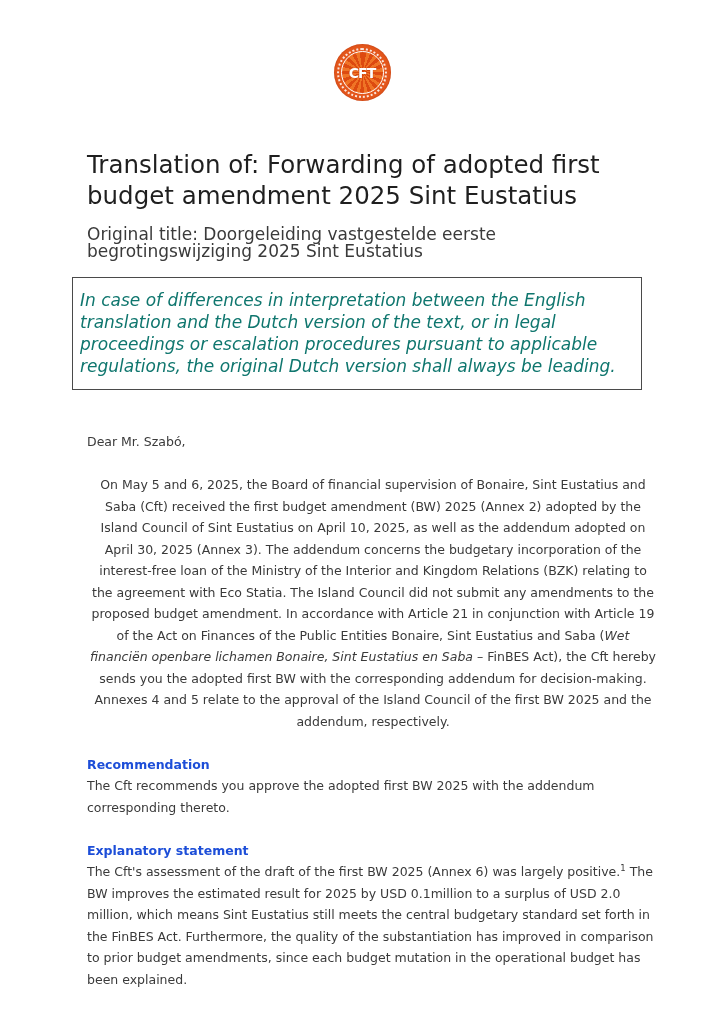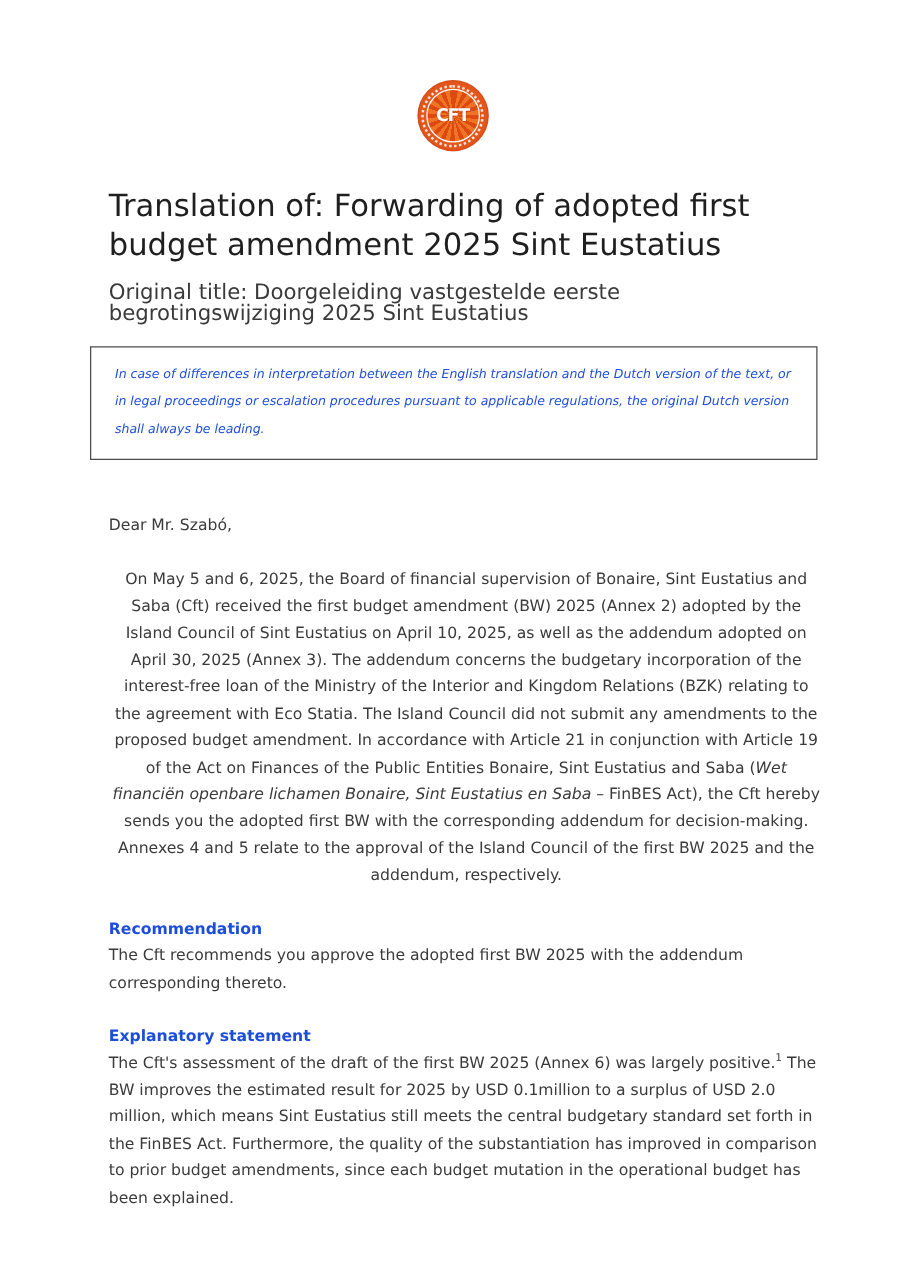--- a/index.html
+++ b/index.html
@@ -9,21 +9,21 @@
     height: 1024px;
     margin: 0 auto;
     background: #ffffff;
     font-family: "DejaVu Sans", "Liberation Sans", sans-serif;
     color: #3a3a3a;
     overflow: hidden;
   }
   
   .logo-wrap {
     position: absolute;
-    top: 64px;
+    top: 44px;
     left: 0;
     width: 100%;
     display: flex;
     justify-content: center;
   }
   .logo {
     width: 57px;
     height: 57px;
     border-radius: 50%;
     background: #e4571c;
@@ -73,25 +73,25 @@
   .original-title {
     margin-top: 15px;
     font-size: 17px;
     line-height: 17px;
     color: #3a3a3a;
   }
   .disclaimer-box {
     margin: 17px 0 0 -15px;
     width: 547px;
     border: 1.5px solid #4a4a4a;
-    padding: 11px 14px 12px 19px;
+    padding: 11px 14px 12px 7px;
     font-style: italic;
-    font-size: 10px;
+    font-size: 17px;
     line-height: 22px;
-    color: #1d4ed8;
+    color: #0f766e;
   }
   .salutation {
     margin-top: 41px;
     font-size: 12.5px;
     line-height: 21.5px;
   }
   .body-par {
     margin-top: 21.5px;
     font-size: 12.5px;
     line-height: 21.5px;

